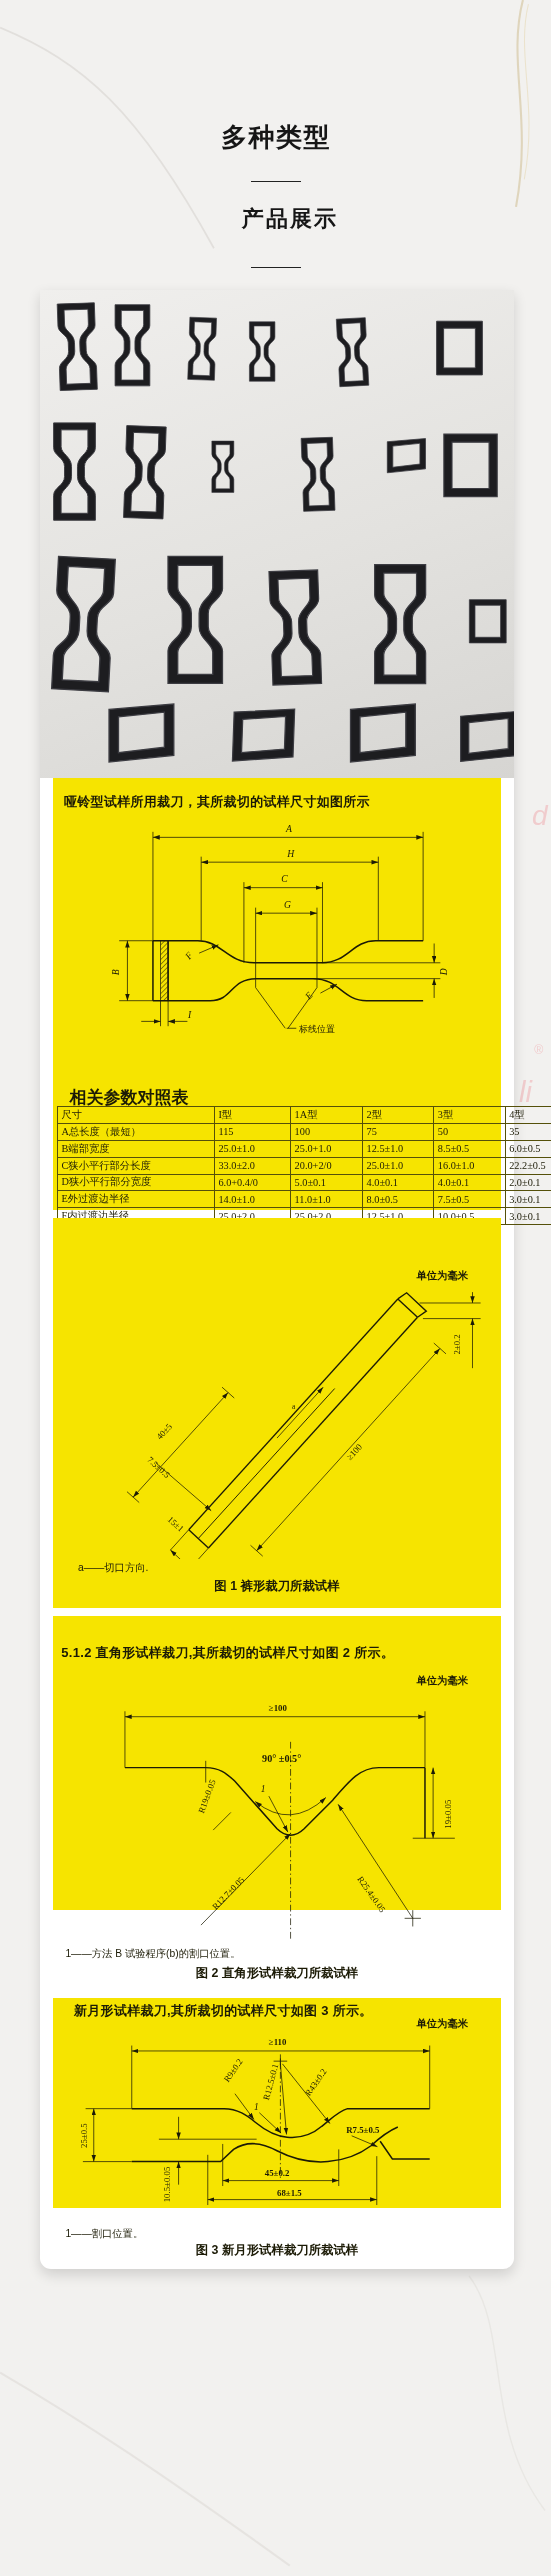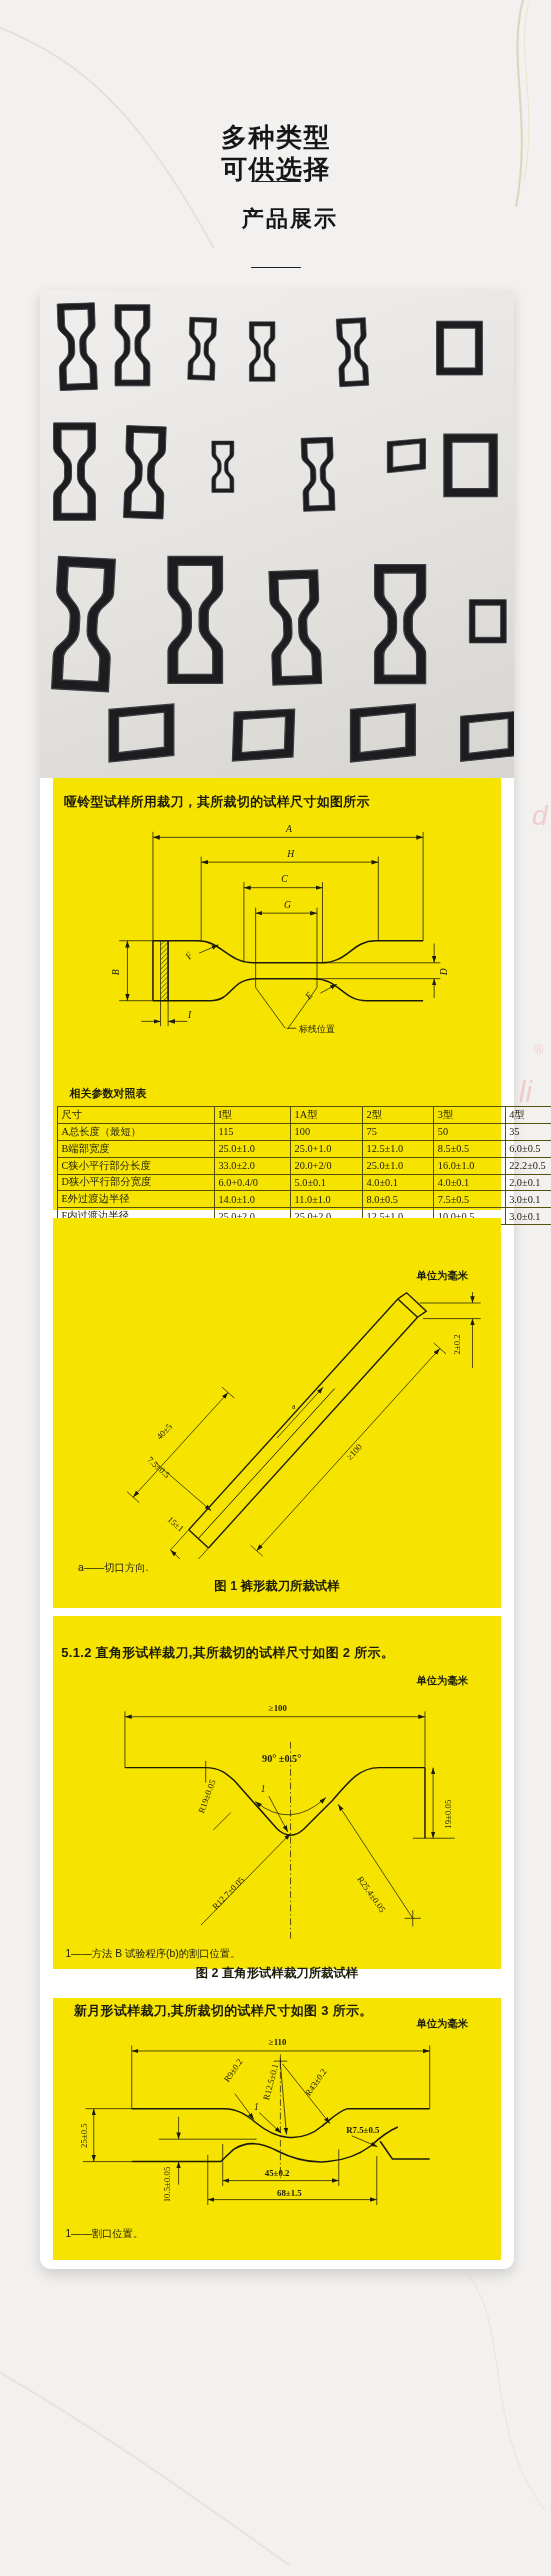--- a/index.html
+++ b/index.html
@@ -21,21 +21,21 @@
   .intro{position:absolute;font-size:13px;font-weight:bold;color:#1c1b06;letter-spacing:0.3px;white-space:nowrap;}
   .units{position:absolute;font-size:10.3px;font-weight:bold;color:#1c1b06;}
   .footnote{position:absolute;font-size:10.3px;color:#1c1b06;}
   .caption{position:absolute;left:0;width:100%;text-align:center;font-size:12.4px;font-weight:bold;color:#1c1b06;}
   
   table.params{border-collapse:collapse;width:520px;font-size:10.3px;color:#1c1b06;
                font-family:"Liberation Serif",serif;}
   table.params th,table.params td{border:0.7px solid #55500a;padding:0.7px 3.4px;text-align:left;
                font-weight:normal;height:14.5px;white-space:nowrap;}
   table.params{border-top:1.4px solid #55500a;}
-  .tbl-title{position:absolute;font-size:11px;font-weight:bold;color:#1c1b06;}
+  .tbl-title{position:absolute;font-size:17px;font-weight:bold;color:#1c1b06;}
   svg text{fill:#1c1b06;}
   .dimtxt{font-family:"Liberation Serif",serif;font-size:13px;}
   .dimlet{font-family:"Liberation Serif",serif;font-style:italic;font-size:14px;}
   .cjk{font-size:13px;font-family:"Liberation Sans",sans-serif;}
   .wm{position:absolute;color:#f0aeb2;opacity:.55;font-style:italic;pointer-events:none;}
 </style>
 </head>
 <body>
 
 <svg width="0" height="0" style="position:absolute" aria-hidden="true">
@@ -55,21 +55,20 @@
 <svg id="veins" viewBox="0 0 800 3735" width="552" height="2576">
   <path d="M0,40 C120,90 200,160 310,360" stroke="#dddbd7" stroke-width="2.5" fill="none" opacity=".8"></path>
   <path d="M758,0 C735,90 772,170 748,300" stroke="#cfbd92" stroke-width="3" fill="none" opacity=".55"></path>
   <path d="M766,6 C748,80 780,150 760,260" stroke="#e6d9b4" stroke-width="1.5" fill="none" opacity=".6"></path>
   <path d="M0,3440 C120,3510 240,3590 420,3720" stroke="#e2e0dc" stroke-width="3" fill="none" opacity=".8"></path>
   <path d="M680,3300 C740,3380 700,3520 790,3640" stroke="#e4e2de" stroke-width="2" fill="none" opacity=".7"></path>
 </svg>
 
 <div class="abs main-title">
   <div>多种类型</div>
-  <div>可供选择</div>
 </div>
 
 <div class="abs sec-line" style="top:181px"></div>
 <div class="abs sec-title">产品展示</div>
 <div class="abs sec-line" style="top:267px"></div>
 
 <div class="wm" style="left:519px;top:1076px;font-size:29px">li</div>
 <div class="wm" style="left:534px;top:1043px;font-size:12.4px">®</div>
 <div class="wm" style="left:532px;top:800px;font-size:28px">d</div>
 
@@ -287,21 +286,21 @@
       <text class="dimtxt" transform="translate(600,92) rotate(-90)">2±0.2</text>
       <text class="dimtxt" transform="translate(138,248) rotate(42)">7.5±0.5</text>
       <text class="dimtxt" transform="translate(168,336) rotate(42)">15±1</text>
       <text class="dimtxt" style="font-size:11px" x="352" y="172">a</text>
     </svg>
 
     <div class="footnote" style="left:25px;top:343px">a——切口方向.</div>
     <div class="caption" style="top:360px">图 1  裤形裁刀所裁试样</div>
   </div>
 
-  <div class="abs ysec" style="top:1326px;height:353px">
+  <div class="abs ysec" style="top:1326px;height:294px">
     <div class="intro" style="left:8.3px;top:28px">5.1.2   直角形试样裁刀,其所裁切的试样尺寸如图 2 所示。</div>
     <div class="units" style="right:33px;top:58px">单位为毫米</div>
 
     <svg class="abs" style="left:0;top:77px" width="448" height="247" viewBox="0 0 660 360">
       <g stroke="#1c1b06" stroke-width="1.1" fill="none">
         <line x1="106" y1="33" x2="548" y2="33" marker-start="url(#ahs)" marker-end="url(#ah)"></line>
         <line x1="106" y1="25" x2="106" y2="108"></line>
           <line x1="548" y1="25" x2="548" y2="108"></line>
         <line x1="225" y1="98" x2="225" y2="130"></line>
 
@@ -332,21 +331,21 @@
       <text class="dimtxt" transform="translate(222,176) rotate(-70)">R19±0.05</text>
       <text class="dimtxt" transform="translate(586,198) rotate(-90)">19±0.05</text>
       <text class="dimtxt" transform="translate(240,318) rotate(-46)">R12.7±0.05</text>
       <text class="dimtxt" transform="translate(448,272) rotate(55)">R25.4±0.05</text>
     </svg>
 
     <div class="footnote" style="left:12.4px;top:331px">1——方法 B 试验程序(b)的割口位置。</div>
     <div class="caption" style="top:349px">图 2  直角形试样裁刀所裁试样</div>
   </div>
 
-  <div class="abs ysec" style="top:1708px;height:262px">
+  <div class="abs ysec" style="top:1708px;height:210px">
     <div class="intro" style="left:21px;top:4.1px">新月形试样裁刀,其所裁切的试样尺寸如图 3 所示。</div>
     <div class="units" style="right:33px;top:19.3px">单位为毫米</div>
 
     <svg class="abs" style="left:0;top:36px" width="448" height="188" viewBox="0 0 660 277">
       <g stroke="#1c1b06" stroke-width="1.1" fill="none">
 
         <line x1="116" y1="25" x2="555" y2="25" marker-start="url(#ahs)" marker-end="url(#ah)"></line>
         <line x1="116" y1="17" x2="116" y2="110"></line>
           <line x1="555" y1="17" x2="555" y2="110"></line>
 
@@ -394,16 +393,17 @@
       <text class="dimtxt" transform="translate(258,72) rotate(-55)">R9±0.2</text>
       <text class="dimtxt" transform="translate(318,98) rotate(-75)">R12.5±0.1</text>
       <text class="dimtxt" transform="translate(378,92) rotate(-55)">R43±0.2</text>
       <text class="dimlet" x="296" y="112">1</text>
       <text class="dimtxt" style="font-weight:bold" x="432" y="146">R7.5±0.5</text>
       <text class="dimtxt" style="font-weight:bold" x="312" y="209">45±0.2</text>
       <text class="dimtxt" style="font-weight:bold" x="330" y="238">68±1.5</text>
     </svg>
 
     <div class="footnote" style="left:12.4px;top:229px">1——割口位置。</div>
+    <div class="caption" style="top:244px">图 3  新月形试样裁刀所裁试样</div>
   </div>
 
 </div>
 
 
 </body></html>

